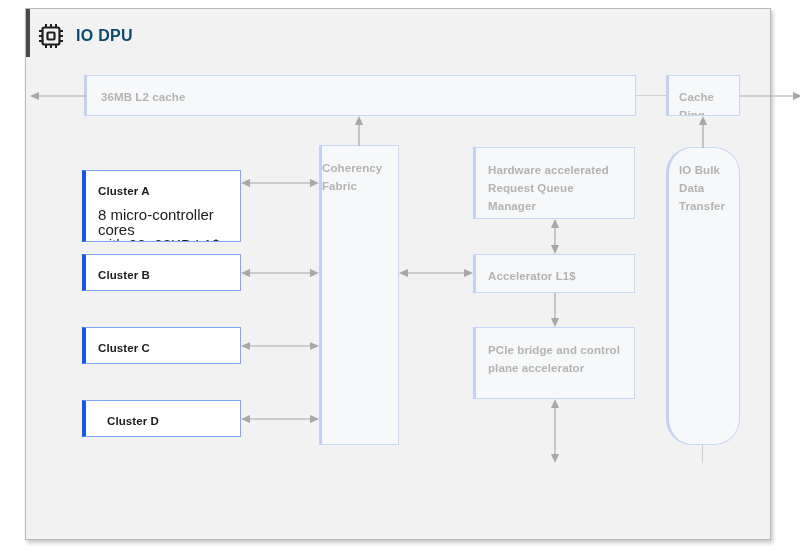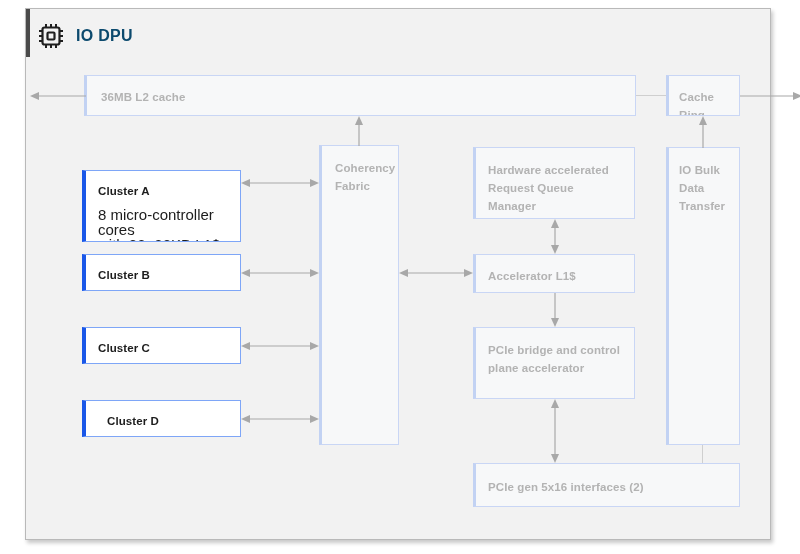--- a/index.html
+++ b/index.html
@@ -161,48 +161,45 @@
     </div>
 
     <div class="blk cluster" style="left:56px; top:318px; width:159px; height:37px; padding:10px 12px;">
       <span class="label">Cluster C</span>
     </div>
 
     <div class="blk cluster" style="left:56px; top:391px; width:159px; height:37px; padding:10px 21px;">
       <span class="label">Cluster D</span>
     </div>
 
-    <div class="blk" style="left:293px; top:136px; width:80px; height:300px; padding:12px 13px;">
+    <div class="blk" style="left:293px; top:136px; width:80px; height:300px; padding:12px 0;">
       <span class="label">Coherency
 Fabric</span>
     </div>
 
     <div class="blk" style="left:447px; top:138px; width:162px; height:72px; padding:12px 12px;">
       <span class="label">Hardware accelerated
 Request Queue Manager</span>
     </div>
 
     <div class="blk" style="left:447px; top:245px; width:162px; height:39px; padding:11px 12px;">
       <span class="label">Accelerator L1$</span>
     </div>
 
     <div class="blk" style="left:447px; top:318px; width:162px; height:72px; padding:12px 12px;">
       <span class="label">PCIe bridge and control
 plane accelerator</span>
     </div>
 
-    <div class="blk" style="left:640px; top:138px; width:74px; height:298px; padding:12px 10px;">
+    <div class="blk" style="left:640px; top:138px; width:74px; height:298px; padding:12px 10px;border-radius:26px;">
       <span class="label">IO Bulk
 Data
 Transfer</span>
     </div>
 
-    <div class="blk" style="left:447px; top:454px; width:267px; height:44px; padding-top:13px; padding-left:12px;">
-      <span class="label">PCIe gen 5x16 interfaces (2)</span>
-    </div>
 
     <svg class="conn" style="left:4px; top:78px; width:56px; height:18px;" viewBox="0 0 56 18">
       <line x1="8" y1="9" x2="56" y2="9"></line>
       <polygon points="0,9 9,5 9,13"></polygon>
     </svg>
 
     <div class="plainline" style="left:610px; top:86px; width:30px; height:1px;"></div>
 
     <svg class="conn" style="left:714px; top:78px; width:62px; height:18px;" viewBox="0 0 62 18">
       <line x1="0" y1="9" x2="54" y2="9"></line>

